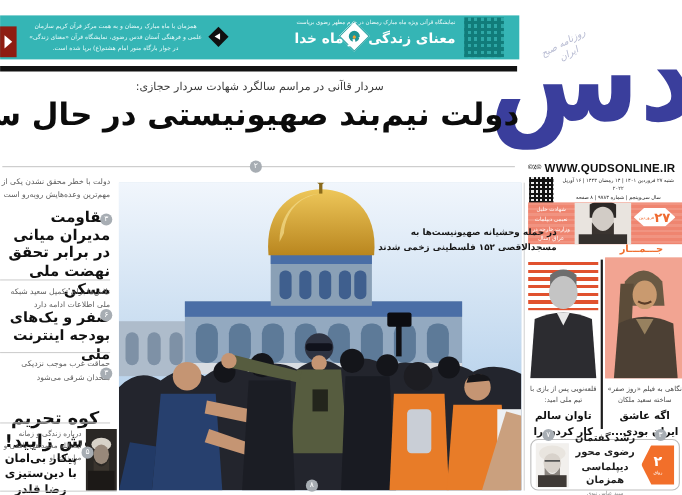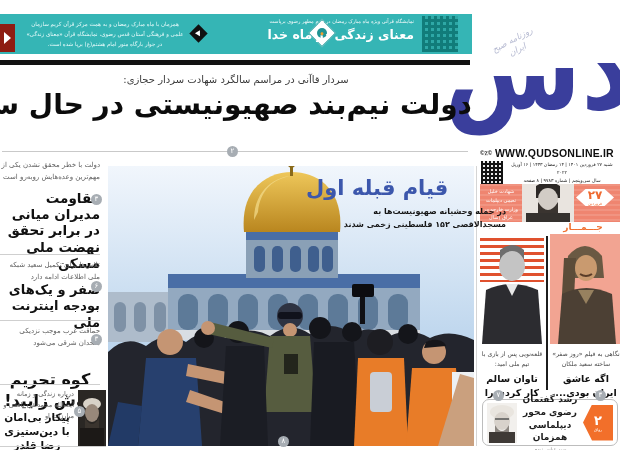--- a/index.html
+++ b/index.html
@@ -84,21 +84,21 @@
   .vrule{left:476px;top:166px;width:1px;height:280px;background:#d5d5d5;}
 
   
   .cal-box{left:480px;top:184px;width:140px;height:38px;background:#ef8570;
      background-image:repeating-linear-gradient(180deg,rgba(255,255,255,.12) 0 2px,transparent 2px 5px);}
   .cal-text{position:absolute;left:3px;top:3px;width:36px;font-size:5px;line-height:1.75;color:#fff;
      text-align:center;}
   .cal-portrait{position:absolute;left:42px;top:0;width:52px;height:38px;overflow:hidden;}
   .cal-badge{position:absolute;right:6px;top:5px;width:38px;height:17px;background:#fff;
      clip-path:polygon(25% 0,75% 0,100% 50%,75% 100%,25% 100%,0 50%);
-     display:flex;flex-direction:column;align-items:center;justify-content:center;color:#ef6a30;}
+     display:flex;flex-direction:row;align-items:center;justify-content:center;color:#ef6a30;}
   .cal-badge .d{font-size:12px;font-weight:bold;line-height:1;}
   .cal-badge .m{font-size:4px;}
   .section-label{left:550px;top:222px;width:66px;text-align:center;color:#f07030;
      font-weight:bold;font-size:9px;}
   .portrait-right{left:550px;top:234px;width:70px;height:110px;background:#f2a492;overflow:hidden;}
   .vdivider{left:546px;top:236px;width:2px;height:154px;background:#1c1c1c;}
   .portrait-left{left:480px;top:236px;width:64px;height:108px;background:#fff;overflow:hidden;}
   .portrait-left .stripes{position:absolute;left:0;top:2px;width:64px;height:44px;
      background:repeating-linear-gradient(180deg,#e0512e 0 3px,#fff 3px 7px);}
   .portrait-left svg{position:relative;z-index:2;}
@@ -268,21 +268,20 @@
       <rect x="262" y="206" width="22" height="40" rx="4" fill="#c9ced6"></rect>
       <circle cx="326" cy="186" r="12" fill="#c59573"></circle>
       <path d="M318,176 a12,8 0 0 1 20,4 L316,182 Z" fill="#16161a"></path>
       <path d="M304,202 L348,202 L354,280 L298,280 Z" fill="#e87c28"></path>
       <rect x="344" y="206" width="22" height="60" fill="#edf0f3"></rect>
 
       <path d="M330,280 L352,208 L366,212 L366,280 Z" fill="#caa07e"></path>
       <path d="M0,280 L10,236 L34,240 L30,280 Z" fill="#223a66"></path>
     </svg>
   </div>
-  <div class="abs ph-title">قیام قبله اول</div>
   <div class="abs ph-sub">در حمله وحشیانه صهیونیست‌ها به مسجدالاقصی ۱۵۲ فلسطینی زخمی شدند</div>
   <div class="abs pref" style="left:278px;top:436px;">۸</div>
   <div class="abs vrule"></div>
 
   <div class="abs cal-box">
     <div class="cal-text">شهادت خلیل نعیمی دیپلمات وزارت خارجه در عراق (سال ۱۳۸۳)</div>
     <div class="cal-portrait">
       <svg width="52" height="38" viewBox="0 0 52 38">
         <rect width="52" height="38" fill="#e9e4df"></rect>
         <path d="M14,2 Q26,-6 38,2 L38,14 L14,14 Z" fill="#2c2826"></path>

